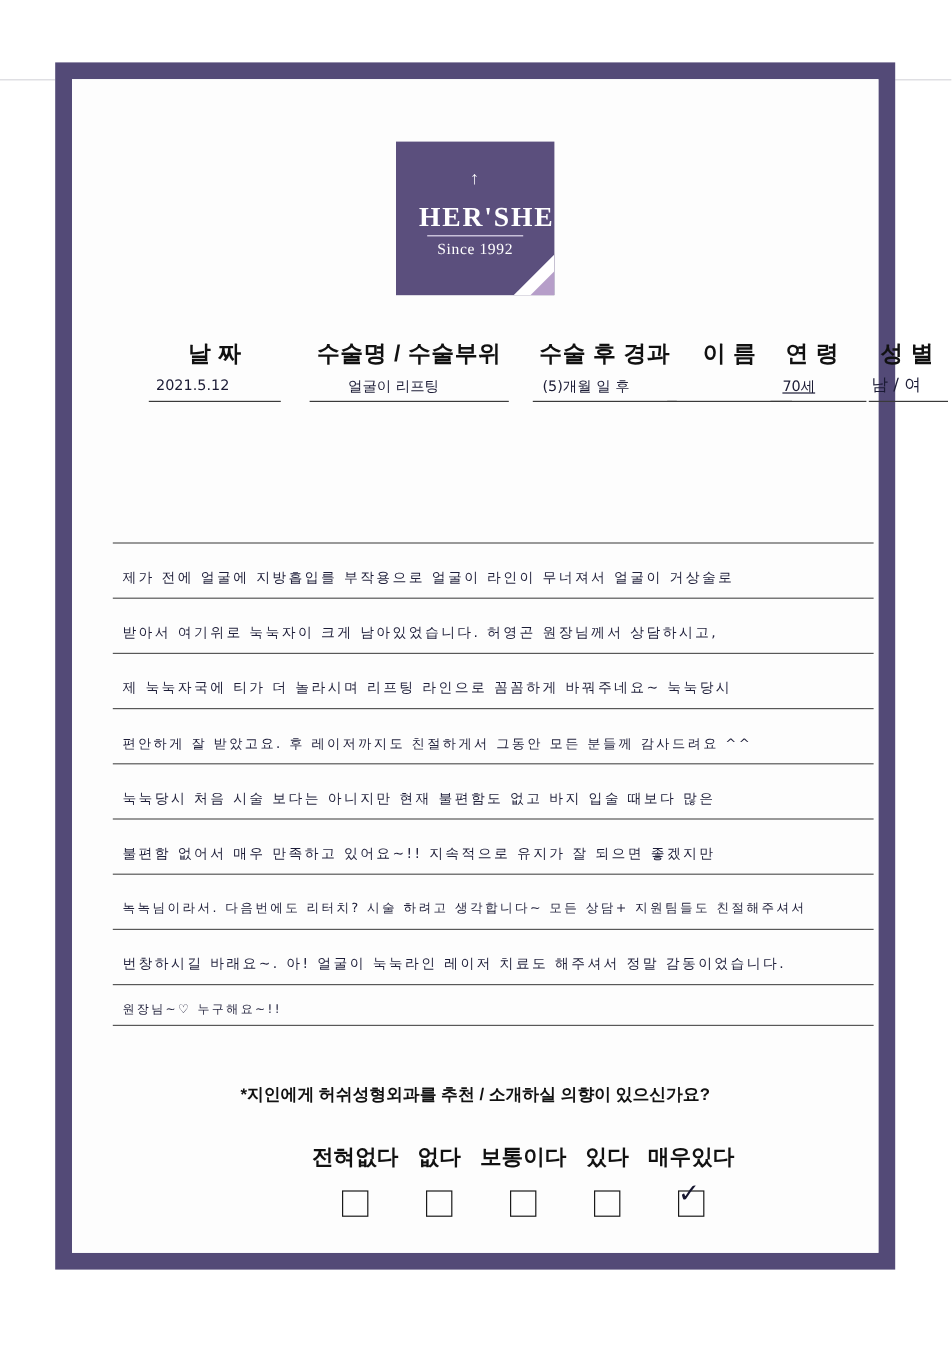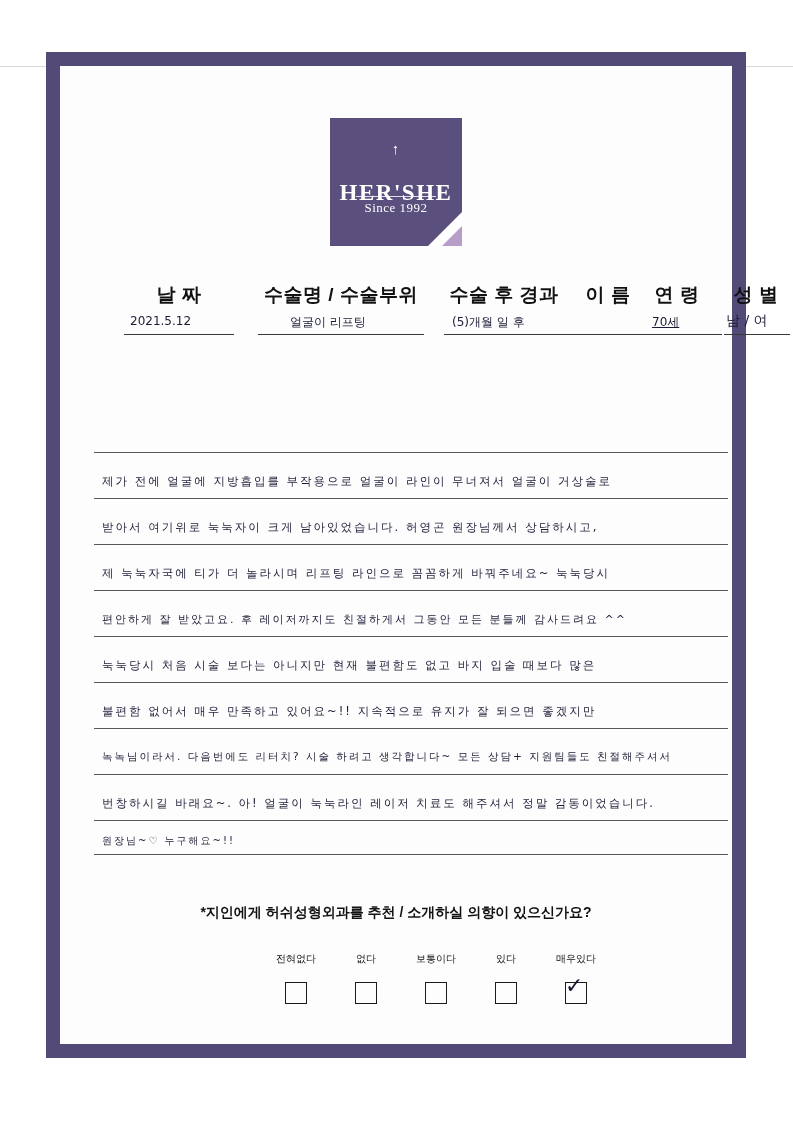--- a/index.html
+++ b/index.html
@@ -87,24 +87,24 @@
     top: 22px;
     left: 0;
     right: 0;
     text-align: center;
     color: #ffffff;
     font-size: 15px;
     letter-spacing: 1px;
   }
   .logo-name {
     position: absolute;
-    top: 62px;
-    left: 0;
-    right: 0;
-    text-align: center;
+    top: 50px;
+    left: 0;
+    right: 0;
+    text-align: right;
     color: #ffffff;
     font-family: "Liberation Serif", serif;
     font-size: 23px;
     font-weight: bold;
     letter-spacing: 1.5px;
   }
   .logo-since {
     position: absolute;
     top: 82px;
     left: 0;
@@ -203,22 +203,22 @@
     width: 360px;
     height: 78px;
   }
   .scale-item {
     position: absolute;
     top: 0;
     width: 72px;
     text-align: center;
   }
   .scale-label {
-    font-size: 10px;
-    font-weight: normal;
+    font-size: 18px;
+    font-weight: bold;
     color: #111;
     white-space: nowrap;
   }
   .scale-box {
     margin: 16px auto 0 auto;
     width: 20px;
     height: 20px;
     border: 1.6px solid #1a1a1a;
     position: relative;
   }

